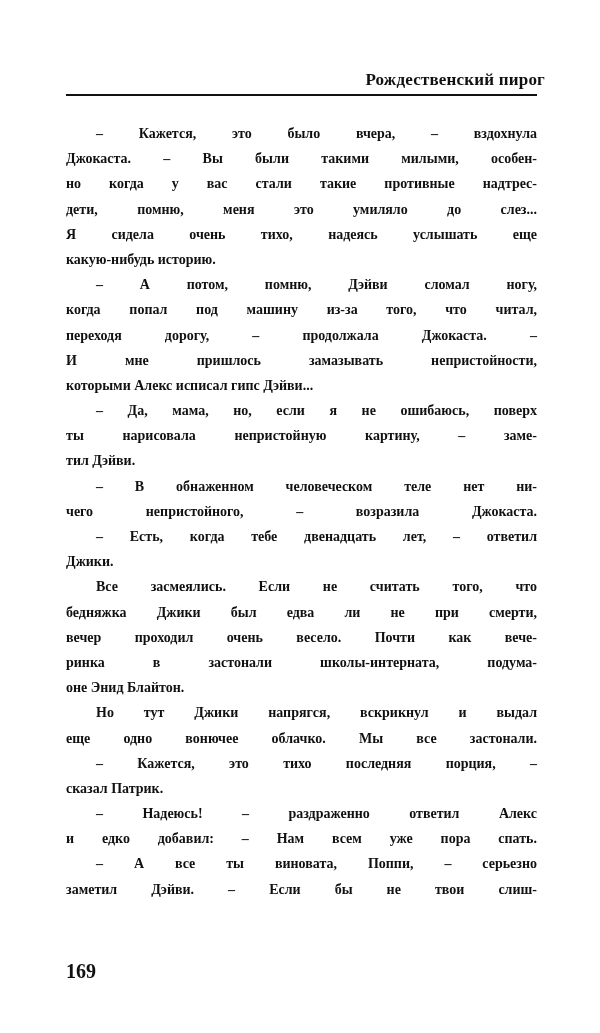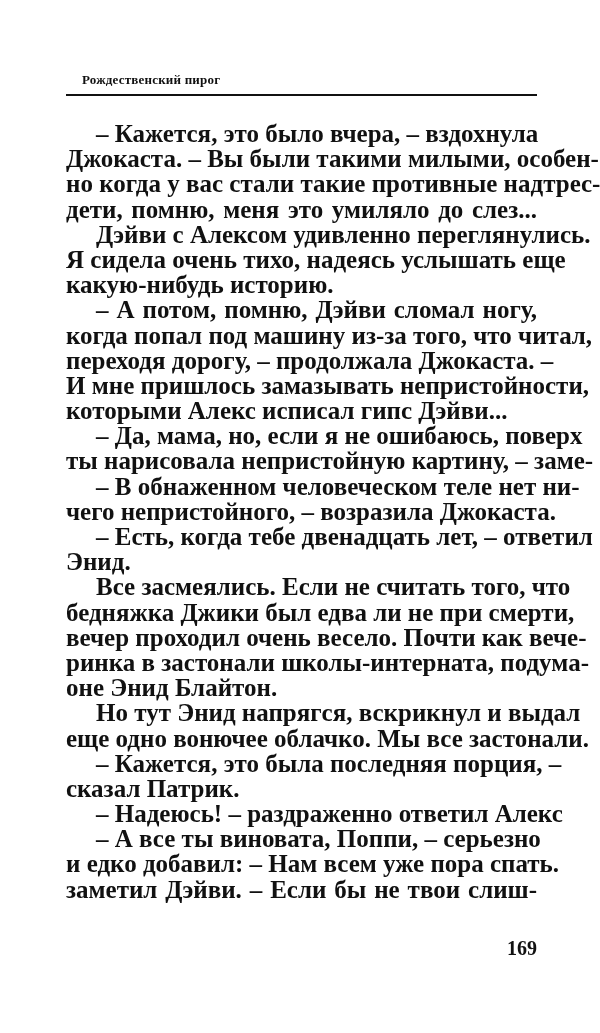--- a/index.html
+++ b/index.html
@@ -18,103 +18,103 @@
     .page {
       position: absolute;
       left: 66px;
       top: 0;
       width: 471px;
       height: 1033px;
     }
     .running-head {
       position: absolute;
       top: 70px;
-      left: 16px;
+      left: 8px;
       width: 471px;
-      text-align: left;
-      font-size: 13px;
+      text-align: right;
+      font-size: 17px;
       font-weight: bold;
       letter-spacing: 0.2px;
       line-height: 20px;
     }
     .head-rule {
       position: absolute;
       top: 94px;
       left: 0;
       width: 471px;
       height: 0;
       border-top: 2px solid #111111;
     }
     .body-text {
       position: absolute;
       top: 121px;
       left: 0;
       width: 471px;
-      font-size: 25px;
+      font-size: 14px;
       line-height: 25.2px;
       font-weight: bold;
     }
     .line {
       display: block;
       white-space: nowrap;
       text-align: justify;
       text-align-last: justify;
       height: 25.2px;
     }
     .line.last {
       text-align-last: left;
     }
     .line.indent {
       padding-left: 30px;
     }
     .folio {
       position: absolute;
-      top: 937px;
+      top: 960px;
       left: 0;
       width: 471px;
-      text-align: right;
+      text-align: left;
       font-size: 20px;
       font-weight: bold;
     }
   </style>
 </head>
 <body>
 
 <div class="page">
   <div class="running-head">Рождественский пирог</div>
   <div class="head-rule"></div>
 
   <div class="body-text" id="body-text">
       <span class="line indent">– Кажется, это было вчера, – вздохнула</span>
       <span class="line">Джокаста. – Вы были такими милыми, особен-</span>
       <span class="line">но когда у вас стали такие противные надтрес-</span>
       <span class="line">дети, помню, меня это умиляло до слез...</span>
-      <span class="line indent">Дэйви с Алексом удивленно переглянулись.</span>
       <span class="line">Я сидела очень тихо, надеясь услышать еще</span>
       <span class="line last">какую-нибудь историю.</span>
       <span class="line indent">– А потом, помню, Дэйви сломал ногу,</span>
       <span class="line">когда попал под машину из-за того, что читал,</span>
       <span class="line">переходя дорогу, – продолжала Джокаста. –</span>
       <span class="line">И мне пришлось замазывать непристойности,</span>
       <span class="line last">которыми Алекс исписал гипс Дэйви...</span>
       <span class="line indent">– Да, мама, но, если я не ошибаюсь, поверх</span>
       <span class="line">ты нарисовала непристойную картину, – заме-</span>
+      <span class="line last">тил Дэйви.</span>
       <span class="line indent">– В обнаженном человеческом теле нет ни-</span>
       <span class="line">чего непристойного, – возразила Джокаста.</span>
       <span class="line indent">– Есть, когда тебе двенадцать лет, – ответил</span>
-      <span class="line last">Энид.</span>
+      <span class="line last">Джики.</span>
       <span class="line indent">Все засмеялись. Если не считать того, что</span>
       <span class="line">бедняжка Джики был едва ли не при смерти,</span>
       <span class="line">вечер проходил очень весело. Почти как вече-</span>
       <span class="line">ринка в застонали школы-интерната, подума-</span>
       <span class="line last">оне Энид Блайтон.</span>
-      <span class="line indent">Но тут Энид напрягся, вскрикнул и выдал</span>
+      <span class="line indent">Но тут Джики напрягся, вскрикнул и выдал</span>
       <span class="line">еще одно вонючее облачко. Мы все застонали.</span>
-      <span class="line indent">– Кажется, это была последняя порция, –</span>
+      <span class="line indent">– Кажется, это тихо последняя порция, –</span>
       <span class="line last">сказал Патрик.</span>
       <span class="line indent">– Надеюсь! – раздраженно ответил Алекс</span>
+      <span class="line">и едко добавил: – Нам всем уже пора спать.</span>
       <span class="line indent">– А все ты виновата, Поппи, – серьезно</span>
-      <span class="line">и едко добавил: – Нам всем уже пора спать.</span>
       <span class="line">заметил Дэйви. – Если бы не твои слиш-</span>
     </div>
 
   <div class="folio">169</div>
 </div>
 
 </body></html>

